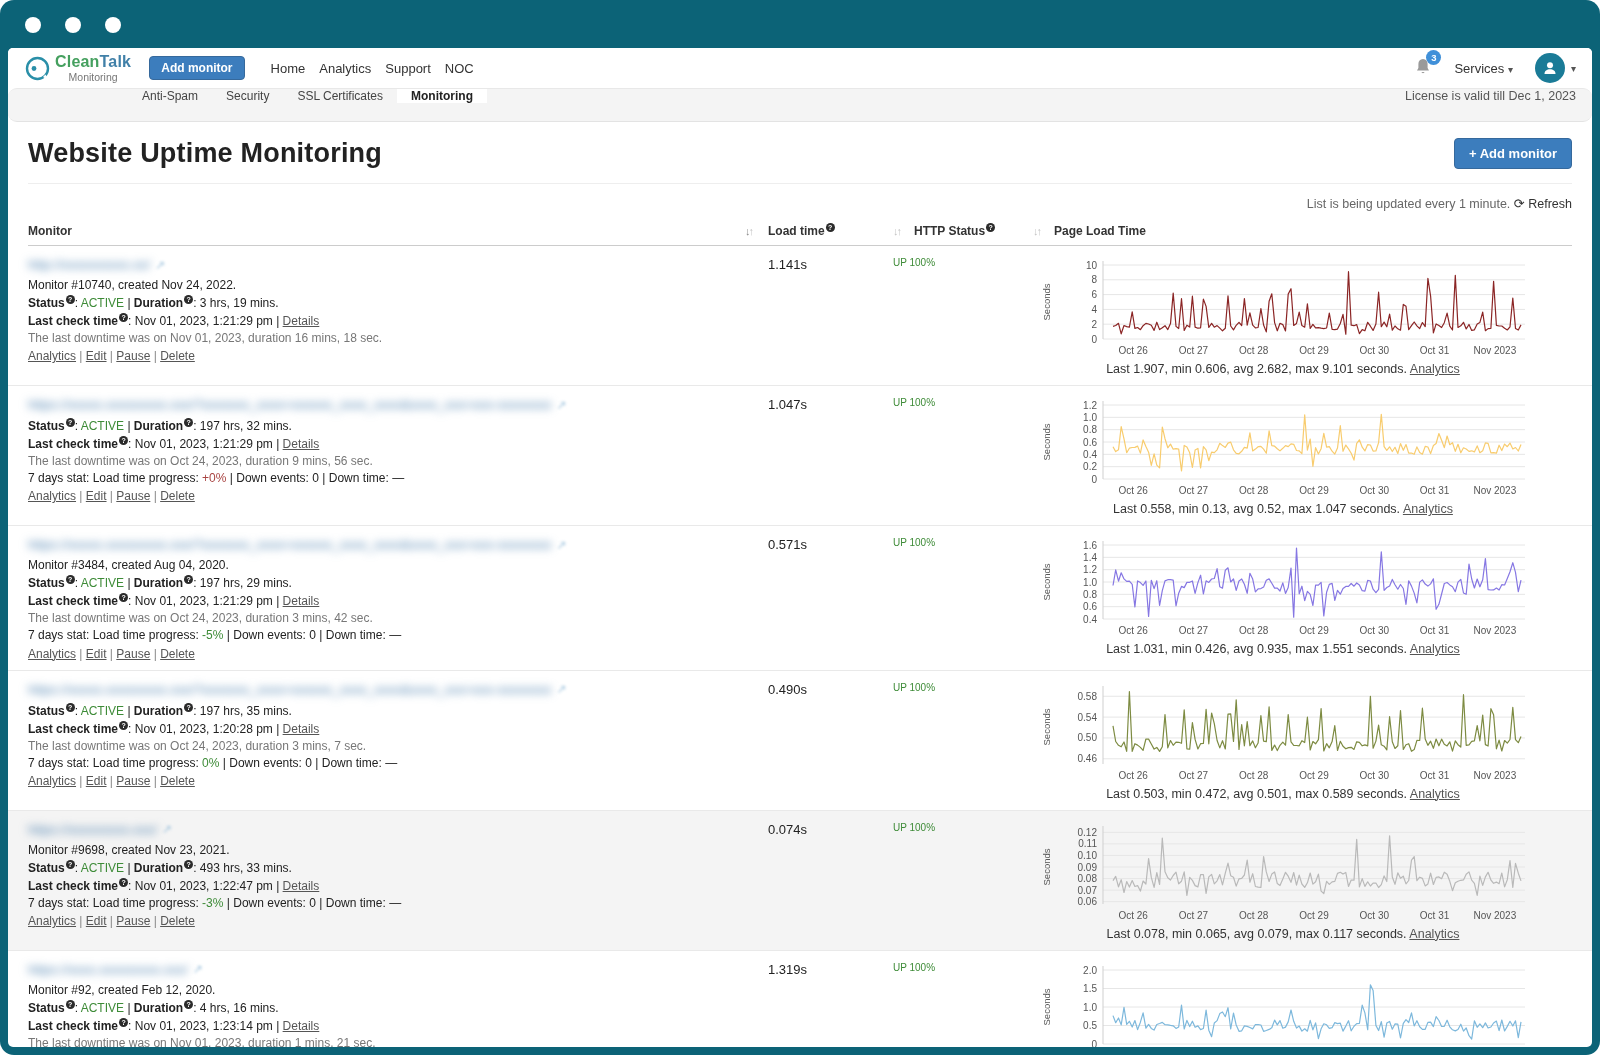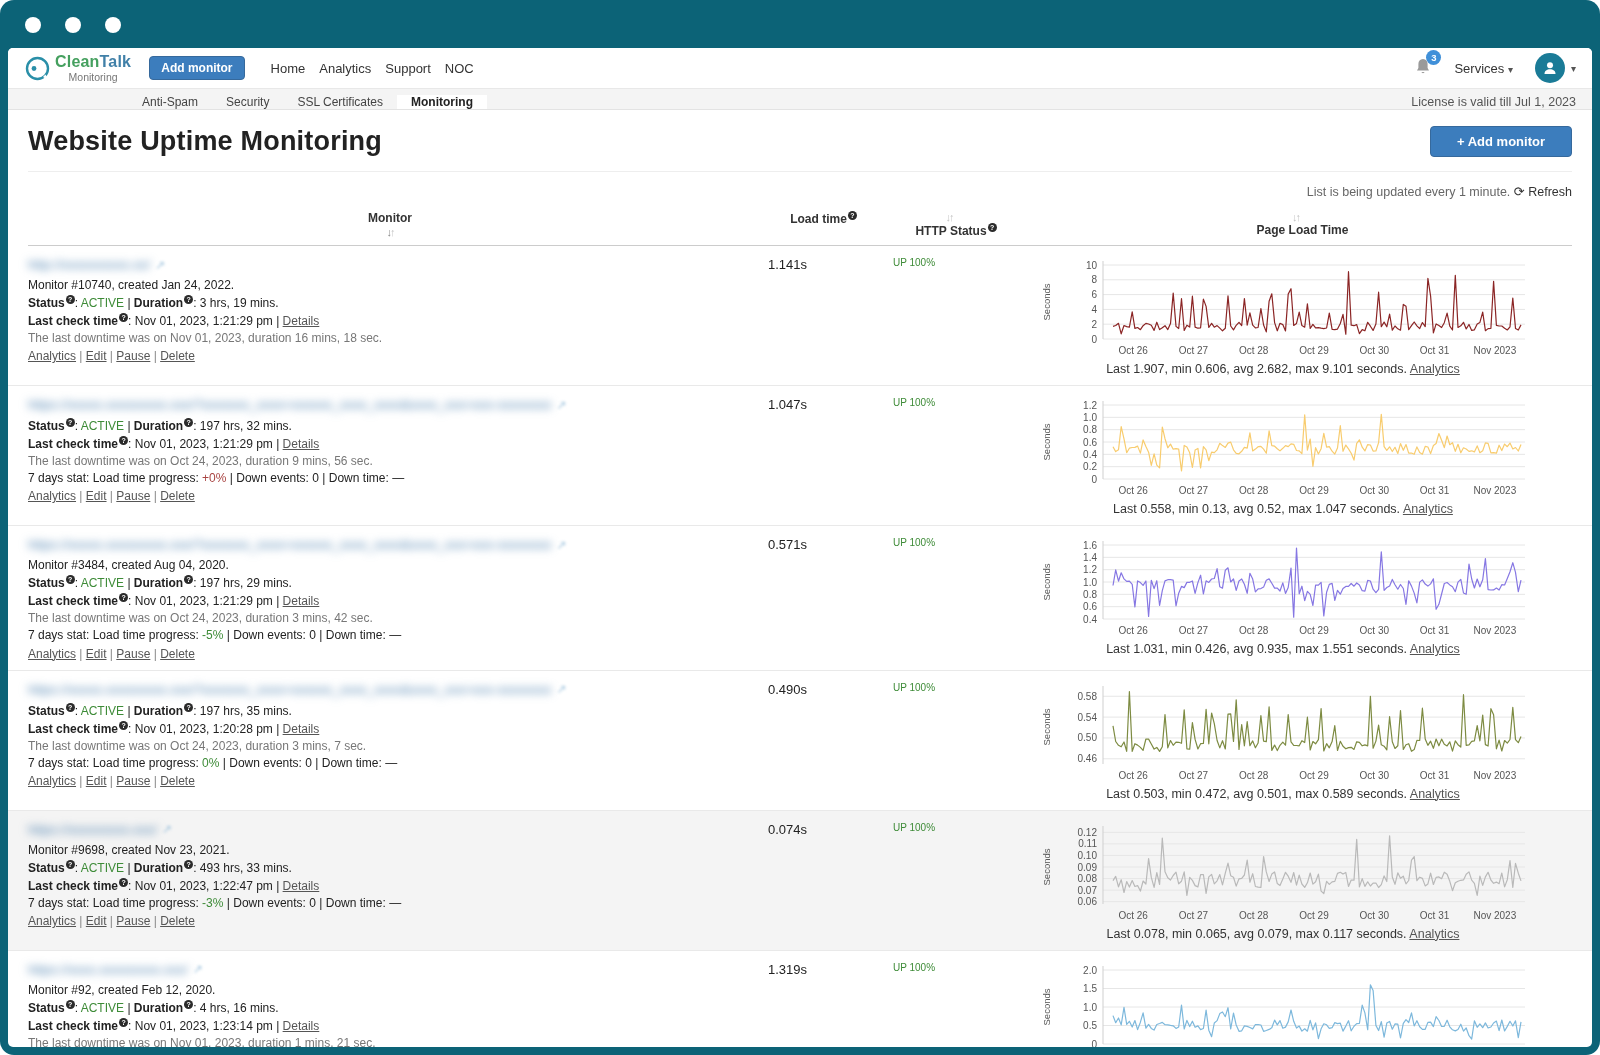--- a/index.html
+++ b/index.html
@@ -30,40 +30,40 @@
   .badge { position:absolute; top:-7px; right:-9px; background:#4090d9; color:#fff; font-size:9.5px;
            font-weight:bold; width:15px; height:15px; border-radius:50%; text-align:center; line-height:15px; }
   .services { font-size:13px; color:#333; cursor:pointer; }
   .caret { color:#555; font-size:10px; }
   .avatar-wrap { display:flex; align-items:center; gap:6px; cursor:pointer; }
   .avatar { width:30px; height:30px; border-radius:50%; background:#1a7b97; display:flex;
             align-items:center; justify-content:center; }
 
   
   .subnav { background:#f4f4f4; border-top:1px solid #e8e8e8; border-bottom:1px solid #e3e3e3;
-            display:flex; align-items:flex-end; padding-left:120px; height:22px; font-size:12px; }
+            display:flex; align-items:flex-start; padding-left:120px; height:34px; font-size:12px;border-radius:9px; }
   .subtab { display:flex; align-items:center; padding:0 14px; color:#444; cursor:pointer; }
   .subtab.active { background:#fff; font-weight:bold; color:#222; }
   .license { margin-left:auto; margin-right:16px; display:flex; align-items:center;
              font-size:12.5px; color:#555; }
 
   
   .title-row { display:flex; align-items:center; justify-content:space-between; margin:16px 20px 14px; }
   h1 { font-size:27px; font-weight:700; color:#222; letter-spacing:.2px; }
   .btn-blue-lg { background:#3c7dbd; border:1px solid #36699c; color:#fff; font-size:13px; font-weight:bold;
-                 padding:7px 26px; border-radius:4px; cursor:pointer; }
+                 padding:7px 14px; border-radius:4px; cursor:pointer; }
   .title-hr { border:none; border-top:1px solid #eee; margin:0 20px; }
   .refresh-row { text-align:right; font-size:12.5px; color:#666; margin:12px 20px 4px; }
   .refresh-link { color:#333; cursor:pointer; }
   .refresh-ico { font-size:13px; color:#333; }
 
   
   .thead { display:flex; margin:6px 20px 0; padding:6px 0 7px; border-bottom:1px solid #ccc;
            font-size:12px; font-weight:bold; color:#333; }
-  .th { display:flex; align-items:center; justify-content:space-between;flex-direction:column; }
+  .th { display:flex; align-items:center; justify-content:space-between; }
   .th-monitor { width:740px; padding-right:16px; }
   .th-load { width:125px; padding-right:14px; }
   .th-status { width:140px; padding-right:14px; }
   .th-chart { flex:1; }
   .sort { font-size:11px; color:#c4c4c4; letter-spacing:-2px; cursor:pointer; font-weight:normal; }
   .sort .on { color:#8a8a8a; }
   .info { display:inline-block; width:9px; height:9px; border-radius:50%; background:#2b2b2b; color:#fff;
           font-size:7px; line-height:9px; text-align:center; vertical-align:5px; margin-left:1px; font-weight:bold; }
 
   .mrow { display:flex; padding:11px 20px 9px; border-bottom:1px solid #e9e9e9; }
@@ -136,21 +136,21 @@
           <span class="caret">▾</span>
         </div>
       </div>
     </div>
 
     <div class="subnav">
       <div class="subtab">Anti-Spam</div>
         <div class="subtab">Security</div>
         <div class="subtab">SSL Certificates</div>
         <div class="subtab active">Monitoring</div>
-        <div class="license">License is valid till Jul 1, 2023</div>
+        <div class="license">License is valid till Dec 1, 2023</div>
     </div>
 
     <div class="title-row">
       <h1>Website Uptime Monitoring</h1>
       <button class="btn-blue-lg"><span>+</span> <span>Add monitor</span></button>
     </div>
     <hr class="title-hr">
 
     <div class="refresh-row">
       <span>List is being updated every 1 minute. </span><span class="refresh-link"><span class="refresh-ico">⟳</span> <span>Refresh</span></span>
@@ -176,21 +176,21 @@
         </div>
     </div>
 
     <div id="tbody">
   <div class="mrow">
     <div class="cell-monitor">
       <div class="murl">
         <span class="blurred">http://xxxxxxxxxx.xx/</span>
         <span class="ext">↗</span>
       </div>
-      <div class="mline">Monitor #10740, created Jan 24, 2022.</div>
+      <div class="mline">Monitor #10740, created Nov 24, 2022.</div>
       <div class="mline">
         <b>Status</b><span class="info">?</span><span>: </span><span class="green">ACTIVE</span><span> | </span><b>Duration</b><span class="info">?</span><span>: </span><span>3 hrs, 19 mins.</span>
       </div>
       <div class="mline">
         <b>Last check time</b><span class="info">?</span><span>: </span><span>Nov 01, 2023, 1:21:29 pm</span><span> | </span><span class="lnk">Details</span>
       </div>
       <div class="mline gray">The last downtime was on Nov 01, 2023, duration 16 mins, 18 sec.</div>
       <div class="mlinks">
         <span class="lnk">Analytics</span><span> | </span><span class="lnk">Edit</span><span> | </span><span class="lnk">Pause</span><span> | </span><span class="lnk">Delete</span>
       </div>

